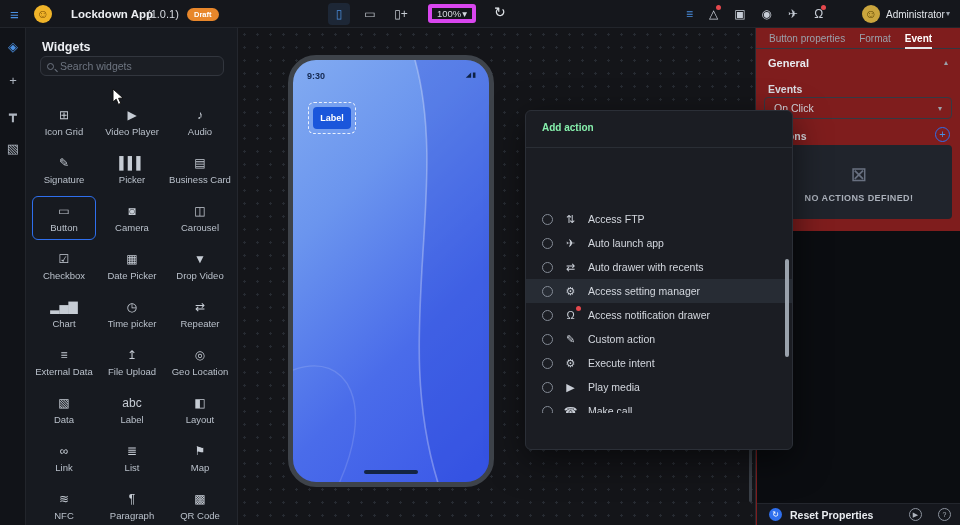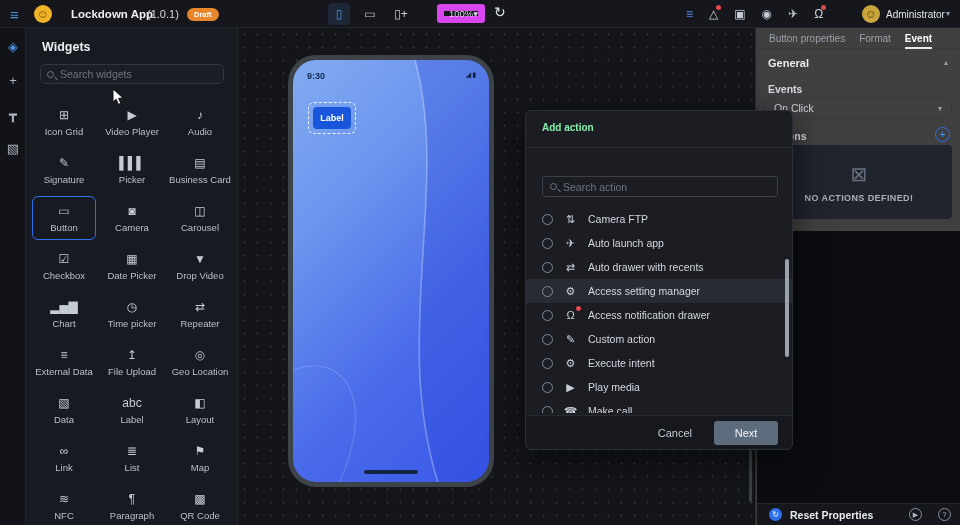--- a/index.html
+++ b/index.html
@@ -10,39 +10,39 @@
   
   .topbar { position:absolute; left:0; top:0; width:960px; height:28px; background:#15171c; border-bottom:1px solid #22252b; z-index:60; }
   .hamburger { position:absolute; left:10px; top:6px; font-size:15px; color:#4a8fe0; cursor:pointer; }
   .logo { position:absolute; left:34px; top:5px; width:18px; height:18px; border-radius:50%; background:#f0b429; color:#7a4b00; font-size:12px; line-height:18px; text-align:center; }
   .app-title { position:absolute; left:59px; top:8px; font-size:11.5px; font-weight:700; color:#eceef2;padding-left:12px; }
   .app-version { position:absolute; left:147px; top:8px; font-size:11px; color:#d6d9df; }
   .badge { position:absolute; left:187px; top:8px; background:#e8872b; color:#fff; font-size:7.5px; font-weight:700; padding:2px 7px; border-radius:7px; }
   .device-icons { position:absolute; left:328px; top:3px; display:flex; gap:9px; }
   .dev-btn { width:22px; height:22px; border-radius:4px; text-align:center; line-height:22px; font-size:12px; color:#c8cdd4; cursor:pointer; }
   .dev-btn.active { background:#1d2736; color:#4a8fe0; }
-  .zoom-box { position:absolute; left:428px; top:4px; width:48px; height:19px; border:7px solid #d946ef; border-radius:3px; font-size:9.5px; color:#d5d9df; display:flex; align-items:center; justify-content:space-between; padding:0 5px; cursor:pointer;margin-left:9px; }
+  .zoom-box { position:absolute; left:428px; top:4px; width:48px; height:19px; border:4px solid #d946ef; border-radius:3px; font-size:9.5px; color:#d5d9df; display:flex; align-items:center; justify-content:space-between; padding:0 5px; cursor:pointer; }
   .rotate { position:absolute; left:494px; top:4px; font-size:14px; color:#dfe3e8; cursor:pointer; }
   .tb-right { position:absolute; left:686px; top:0; height:28px; display:flex; align-items:center; gap:16px; }
   .tb-icon { position:relative; font-size:12px; color:#c7cdd6; cursor:pointer; line-height:1; }
   .tb-icon.accent { color:#4a8fe0; }
   .reddot { position:absolute; right:-3px; top:-3px; width:5px; height:5px; border-radius:50%; background:#e5484d; display:block; }
   .avatar { position:absolute; left:862px; top:5px; width:18px; height:18px; border-radius:50%; background:#caa53d; color:#5c4500; font-size:12px; line-height:18px; text-align:center; cursor:pointer; }
   .user-name { position:absolute; left:886px; top:9px; font-size:10px; color:#e2e5ea; cursor:pointer; }
   .user-chevron { position:absolute; left:946px; top:9px; font-size:8px; color:#9aa1ab; cursor:pointer; }
 
   
   .rail { position:absolute; left:0; top:28px; width:26px; height:497px; background:#111318; border-right:1px solid #22252b; z-index:40; }
   .rail-item { width:26px; height:30px; text-align:center; line-height:30px; font-size:13px; color:#aeb5bf; cursor:pointer; margin-top:4px; }
   .rail-item.active { color:#4a8fe0; }
 
   
   .widgets { position:absolute; left:26px; top:28px; width:212px; height:497px; background:#171a20; border-right:1px solid #24272e; z-index:40; overflow:hidden; }
   .widgets-title { position:absolute; left:16px; top:12px; font-size:12.5px; font-weight:700; color:#eceef2; }
-  .search-box { position:absolute; left:14px; top:36px; width:184px; height:20px; background:#1b1e24; border:1px solid #32363e; border-radius:6px; display:flex; align-items:center; padding:0 6px; }
+  .search-box { position:absolute; left:14px; top:28px; width:184px; height:20px; background:#1b1e24; border:1px solid #32363e; border-radius:6px; display:flex; align-items:center; padding:0 6px; }
   .mag { width:7px; height:7px; border:1.4px solid #6d7480; border-radius:50%; position:relative; flex:none; margin-right:6px; }
   .mag::after { content:""; position:absolute; left:6px; top:6px; width:4px; height:1.4px; background:#6d7480; transform:rotate(45deg); }
   .search-input { flex:1; background:transparent; border:none; outline:none; font-size:10.5px; color:#c6ccd4; font-family:"Liberation Sans",sans-serif; }
   .search-input::placeholder { color:#6e7581; }
   .widget-grid { position:absolute; left:4px; top:70px; width:204px; display:grid; grid-template-columns:repeat(3,68px); grid-auto-rows:48px; }
   .widget-cell { display:flex; flex-direction:column; align-items:center; justify-content:center; gap:3px; cursor:pointer; border:1px solid transparent; border-radius:6px; margin:2px; }
   .widget-cell.selected { border-color:#2f6fed; }
   .w-icon { font-size:12px; color:#c6ccd4; height:15px; line-height:15px; }
   .w-label { font-size:9.5px; color:#b9c0ca; white-space:nowrap; }
 
@@ -70,21 +70,21 @@
   .action-row.highlight { background:#272c34; }
   .radio { width:11px; height:11px; border:1.3px solid #848b96; border-radius:50%; flex:none; }
   .a-icon { position:relative; width:15px; text-align:center; font-size:11px; color:#c9ced6; flex:none; }
   .a-label { font-size:10.5px; color:#d3d7de; }
   .modal-scrollbar { position:absolute; right:3px; top:148px; width:4px; height:98px; background:#9aa2ac; border-radius:2px; }
   .modal-footer { position:absolute; left:0; bottom:0; width:100%; height:34px; background:#16181e; border-top:1px solid #262b33; border-radius:0 0 6px 6px; display:flex; align-items:center; justify-content:flex-end; gap:22px; padding-right:14px; }
   .cancel-btn { font-size:11px; color:#c3c8d0; cursor:pointer; background:none; border:none; font-family:"Liberation Sans",sans-serif; }
   .next-btn { width:64px; height:24px; background:#5d6c7d; border:none; border-radius:3px; color:#f2f4f7; font-size:11px; cursor:pointer; font-family:"Liberation Sans",sans-serif; }
 
   
-  .rpanel { position:absolute; left:755px; top:28px; width:205px; height:497px; background:#404040; border-left:1px solid #272b32; z-index:20; }
+  .rpanel { position:absolute; left:755px; top:28px; width:205px; height:497px; background:#7f1d1d; border-left:1px solid #272b32; z-index:20; }
   .rp-tabs { position:absolute; left:0; top:0; width:100%; height:21px; display:flex; align-items:center; gap:14px; padding-left:13px; border-bottom:1px solid #333842; }
   .rp-tab { position:relative; font-size:10px; color:#9aa1ab; cursor:pointer; height:21px; line-height:21px; }
   .rp-tab.active { color:#fff; font-weight:700; }
   .rp-tab.active::after { content:""; position:absolute; left:0; bottom:0; width:100%; height:2px; background:#e6e9ed; }
   .rp-general { position:absolute; left:12px; top:29px; font-size:11px; font-weight:700; color:#e8ebef; }
   .rp-general-chev { position:absolute; right:12px; top:30px; font-size:8px; color:#9aa1ab; cursor:pointer; }
   .rp-events { position:absolute; left:12px; top:55px; font-size:10.5px; font-weight:600; color:#d7dbe1; }
   .rp-select { position:absolute; left:8px; top:69px; width:188px; height:22px; border:1px solid #343a44; border-radius:4px; display:flex; align-items:center; justify-content:space-between; padding:0 9px; cursor:pointer; }
   .rp-select-val { font-size:10.5px; color:#d2d6dd; }
   .rp-select-chev { font-size:8px; color:#9aa1ab; }
@@ -308,29 +308,25 @@
       <span class="rpf-icons" id="rpf-icons">
           <span class="circle-icon">▶</span>
           <span class="circle-icon">?</span>
         </span>
     </div>
   </div>
 
   <div class="modal">
     <div class="modal-title">Add action</div>
     <div class="modal-hdiv"></div>
-    <div class="modal-search">
-      <span class="mag"></span>
-      <input class="search-input" placeholder="Search action" style="">
-    </div>
     <div class="action-list" id="action-list">
         <div class="action-row">
           <span class="radio"></span>
           <span class="a-icon">⇅</span>
-          <span class="a-label">Camera FTP</span>
+          <span class="a-label">Access FTP</span>
         </div>
         <div class="action-row">
           <span class="radio"></span>
           <span class="a-icon">✈</span>
           <span class="a-label">Auto launch app</span>
         </div>
         <div class="action-row">
           <span class="radio"></span>
           <span class="a-icon">⇄</span>
           <span class="a-label">Auto drawer with recents</span>
@@ -360,23 +356,19 @@
           <span class="a-icon">▶</span>
           <span class="a-label">Play media</span>
         </div>
         <div class="action-row">
           <span class="radio"></span>
           <span class="a-icon">☎</span>
           <span class="a-label">Make call</span>
         </div>
       </div>
     <div class="modal-scrollbar"></div>
-    <div class="modal-footer">
-      <button class="cancel-btn">Cancel</button>
-      <button class="next-btn">Next</button>
-    </div>
   </div>
 
   <svg class="cursor" width="13" height="18" viewBox="0 0 13 18">
     <path d="M1,1 L1,14 L4.2,11.2 L6.4,16.4 L8.8,15.3 L6.6,10.3 L11,10 Z" fill="#fff" stroke="#111" stroke-width="1"></path>
   </svg>
 
 </div>
 
 </body></html>

